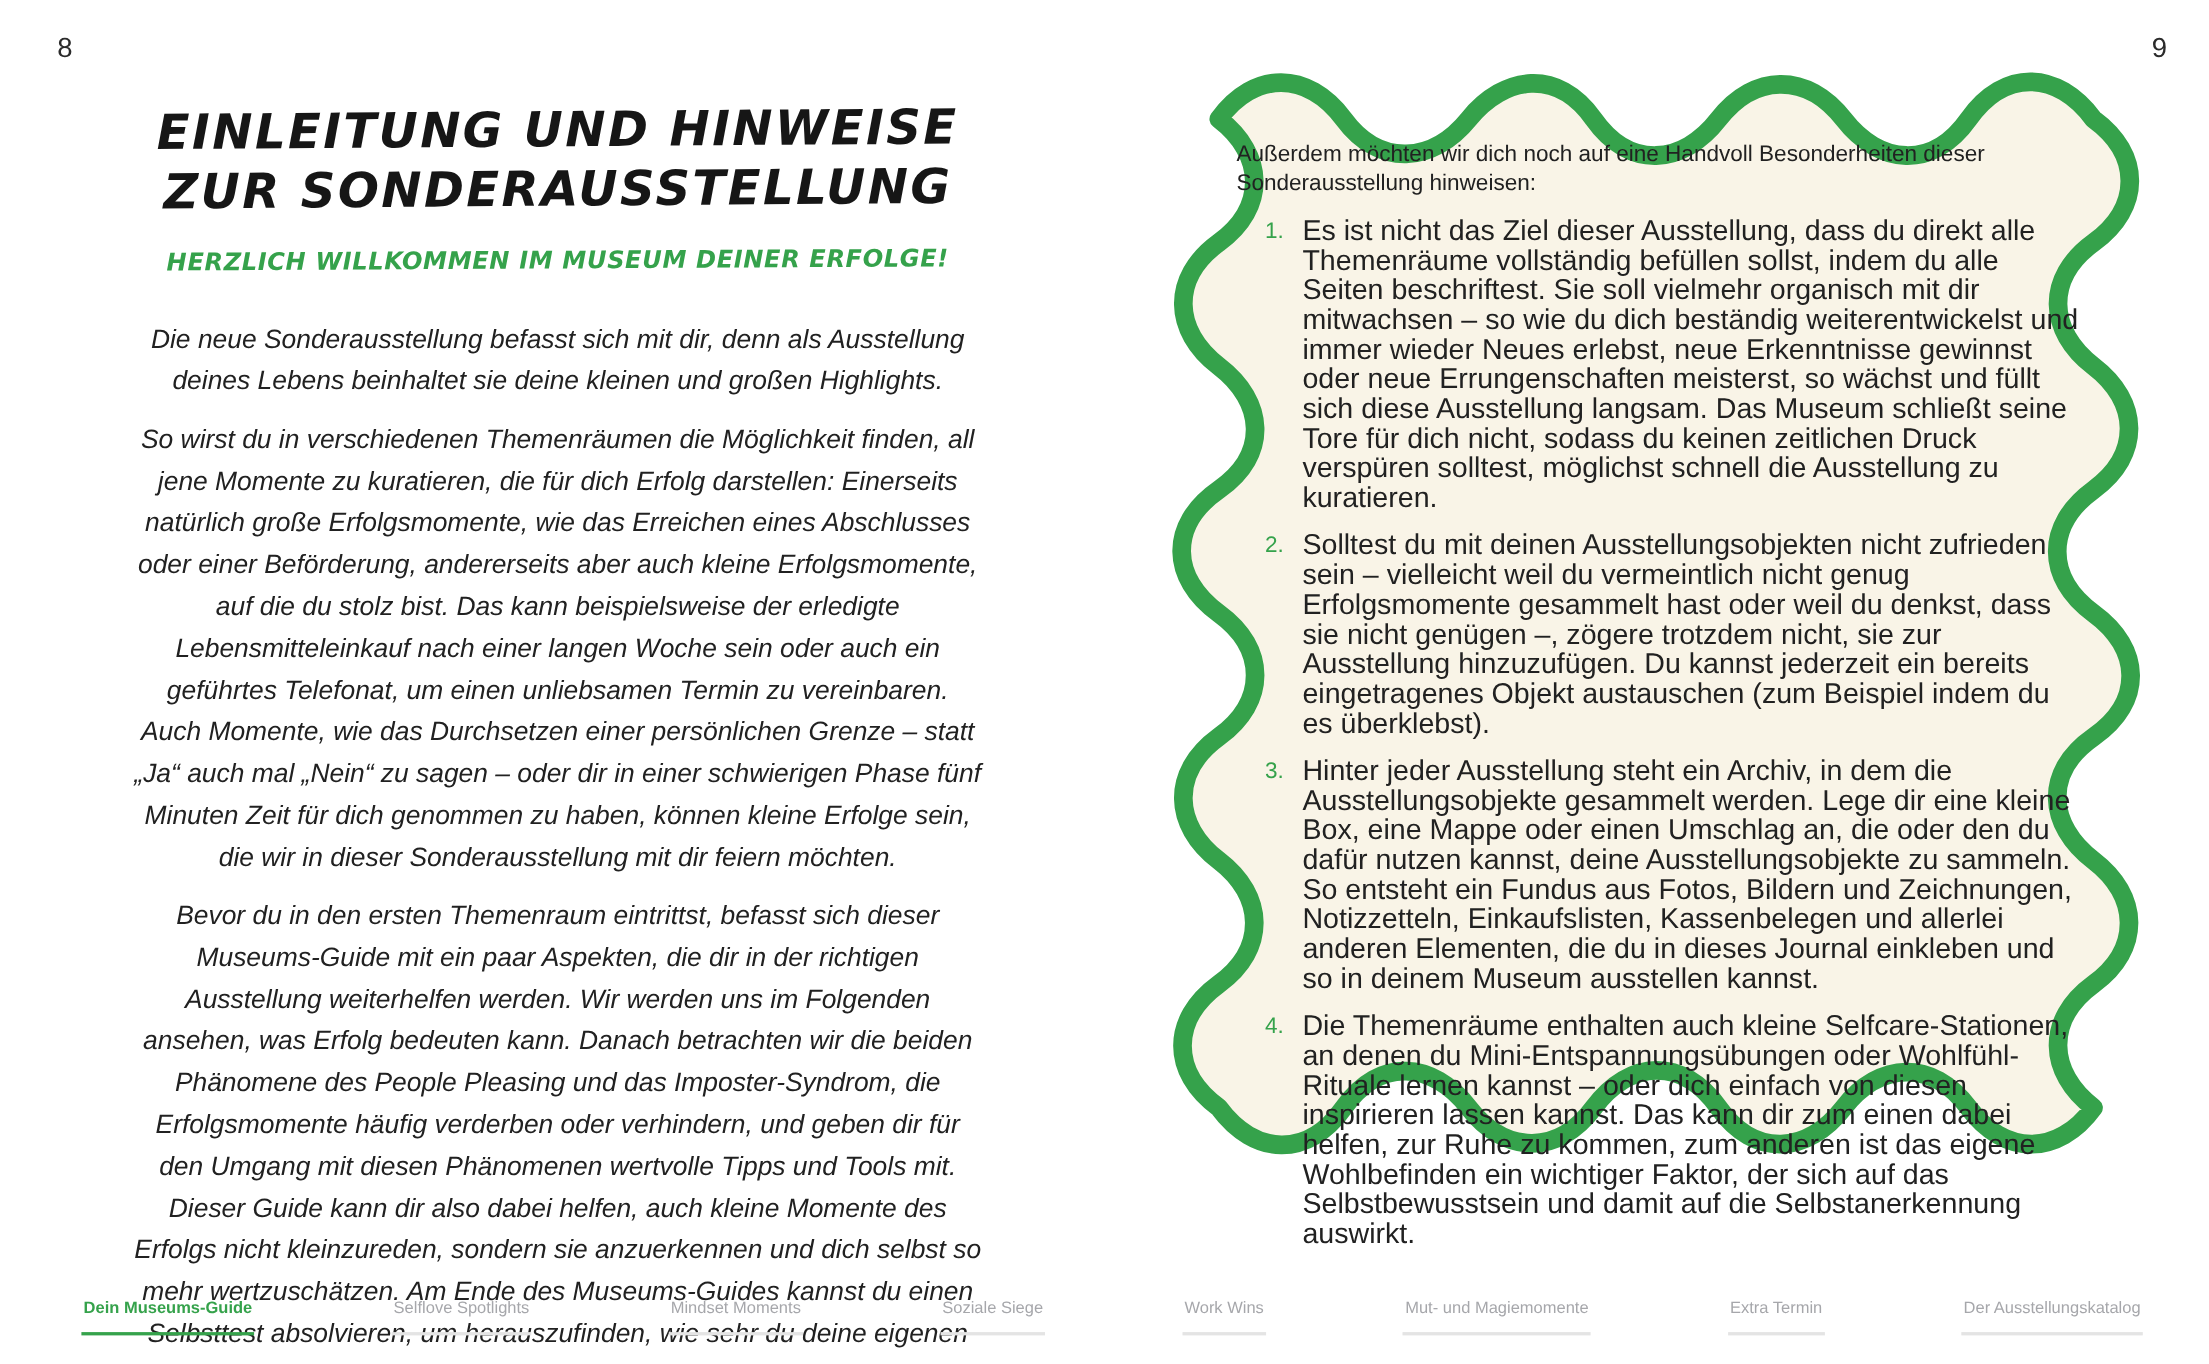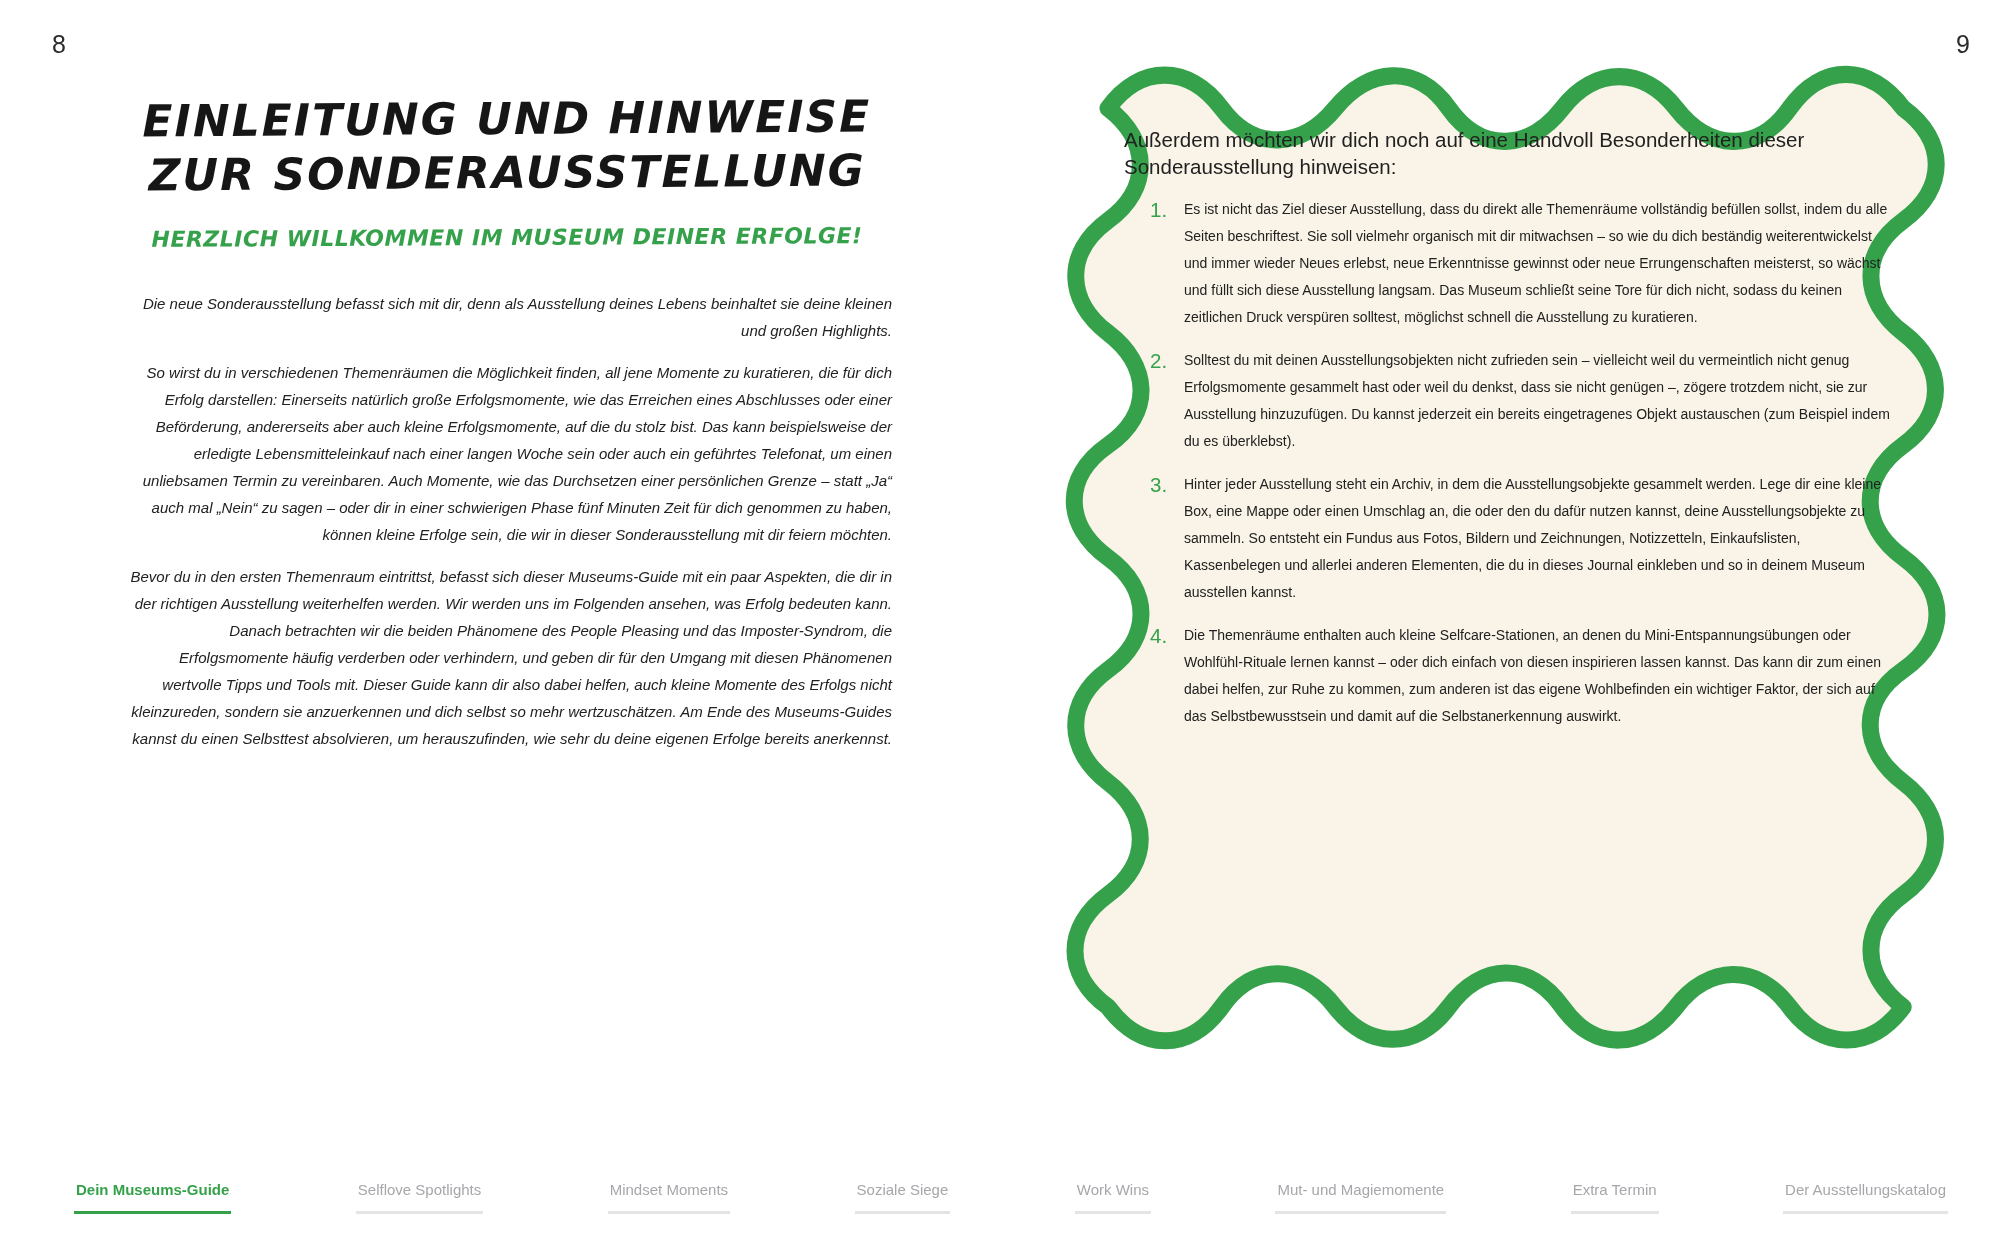--- a/index.html
+++ b/index.html
@@ -44,24 +44,24 @@
     font-family:"DejaVu Sans",sans-serif;
     font-weight:700;
     font-size:22px;
     letter-spacing:0.5px;
     text-align:center;
     color:var(--green);
     margin:0 0 40px 0;
     transform:rotate(-0.3deg);
   }
   .body-text p{
-    font-size:15px;
-    line-height:27px;
+    font-size:24px;
+    line-height:38px;
     margin:0 0 15px 0;
-    text-align:right;
+    text-align:center;
     hyphens:auto;
   }
   .body-text p.green-para{
     color:var(--green);
   }
 
   
   .right-page{
     position:absolute;left:1038px;top:48px;width:935px;height:1022px;
   }
@@ -89,21 +89,21 @@
   .box-item .num{
     flex:none;
     width:34px;
     margin-left:26px;
     color:var(--green);
     font-size:20.5px;
     line-height:27px;
   }
   .box-item .txt{
     flex:1;
-    font-size:14px;
+    font-size:26px;
     line-height:27px;
     hyphens:auto;
   }
 
   
   .tabbar{
     position:absolute;left:74px;right:60px;bottom:26px;
     display:flex;
     justify-content:space-between;
     align-items:flex-start;

